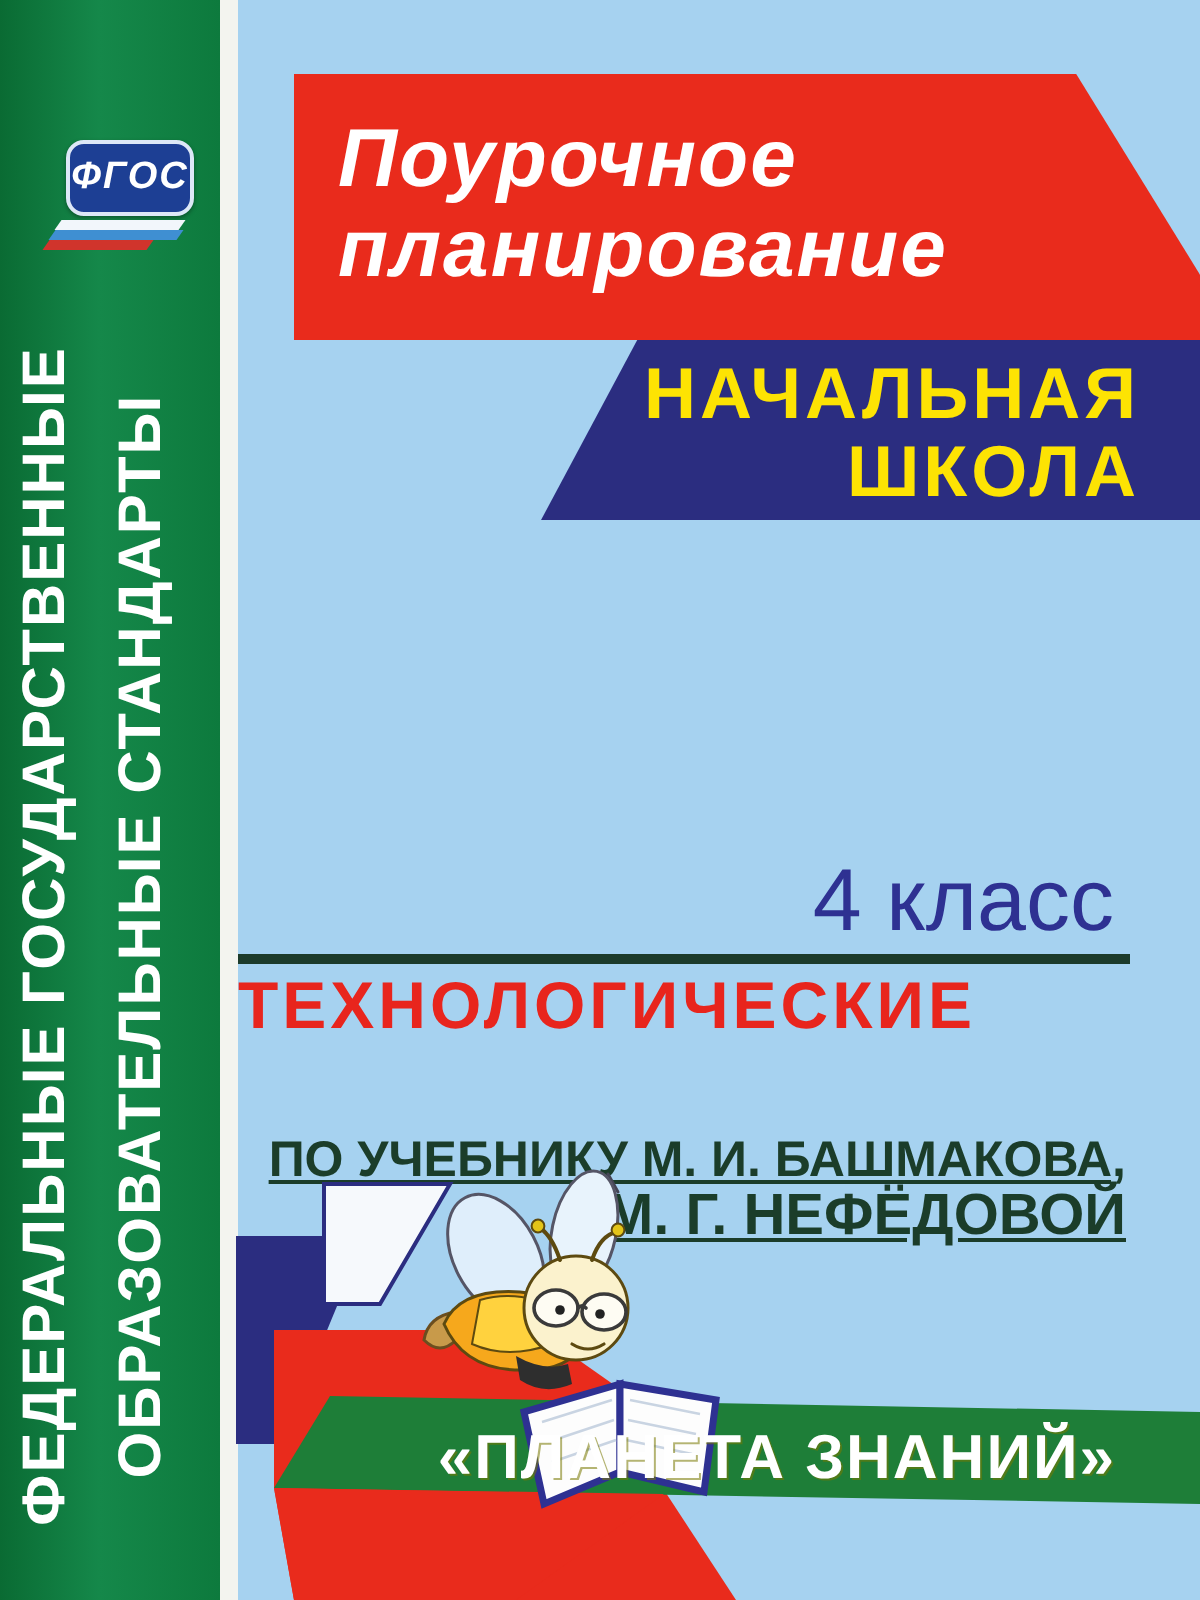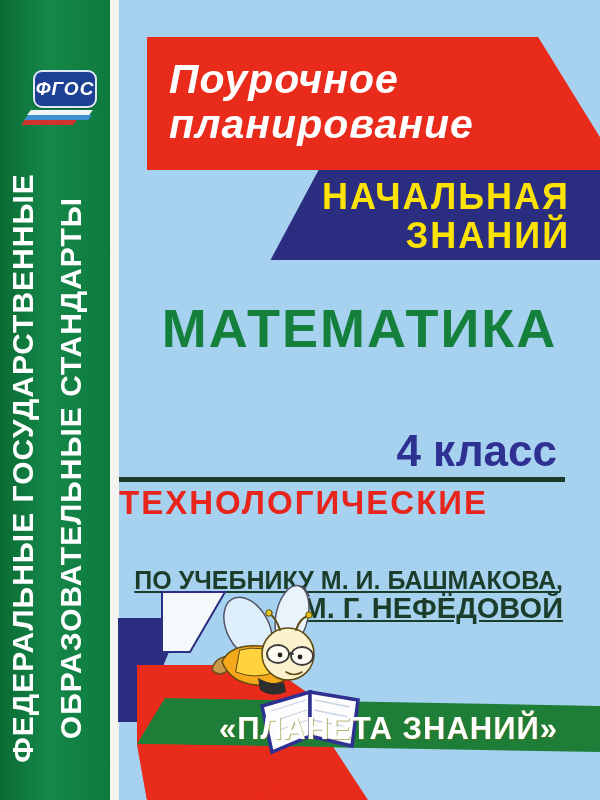--- a/index.html
+++ b/index.html
@@ -56,21 +56,21 @@
   .navy-banner .l1{ font-size:36px; line-height:38px; letter-spacing:2px;}
   .navy-banner .l2{ font-size:36px; line-height:40px; letter-spacing:2px;}
   
   .book-title{
     position:absolute; left:119px; top:297px; width:481px;
     text-align:center; color:#157f3c; font-weight:bold; font-size:54px;
     letter-spacing:2px;
   }
   .grade{
     position:absolute; left:119px; top:426px; width:438px;
-    text-align:right; color:#2e3192; font-weight:bold; font-size:44px;
+    text-align:right; color:#2e3192; font-weight:normal; font-size:44px;
   }
   .divider{
     position:absolute; left:119px; top:477px; width:446px; height:5px;
     background:#1c3b2b;
   }
   .subtitle{
     position:absolute; left:119px; top:484px; width:444px;
     color:#e8251d; font-weight:bold; 
   }
   .subtitle .l1{ font-size:33px; line-height:37px; letter-spacing:2px;}
@@ -109,24 +109,23 @@
   </div>
   <div class="white-strip"></div>
 
   <div class="red-banner">
     <div class="l1">Поурочное</div>
     <div class="l2">планирование</div>
   </div>
 
   <div class="navy-banner">
     <div class="l1">НАЧАЛЬНАЯ</div>
-    <div class="l2">ЗНАНИЙ</div>
+    <div class="l2">ШКОЛА</div>
   </div>
 
-  <div class="book-title">МАТЕМАТИКА</div>
   <div class="grade">4 класс</div>
   <div class="divider"></div>
 
   <div class="subtitle">
     <div class="l1">ТЕХНОЛОГИЧЕСКИЕ</div>
   </div>
 
   <div class="authors">
     <div class="l1">ПО УЧЕБНИКУ М. И. БАШМАКОВА,</div>
     <div class="l2">М. Г. НЕФЁДОВОЙ</div>

